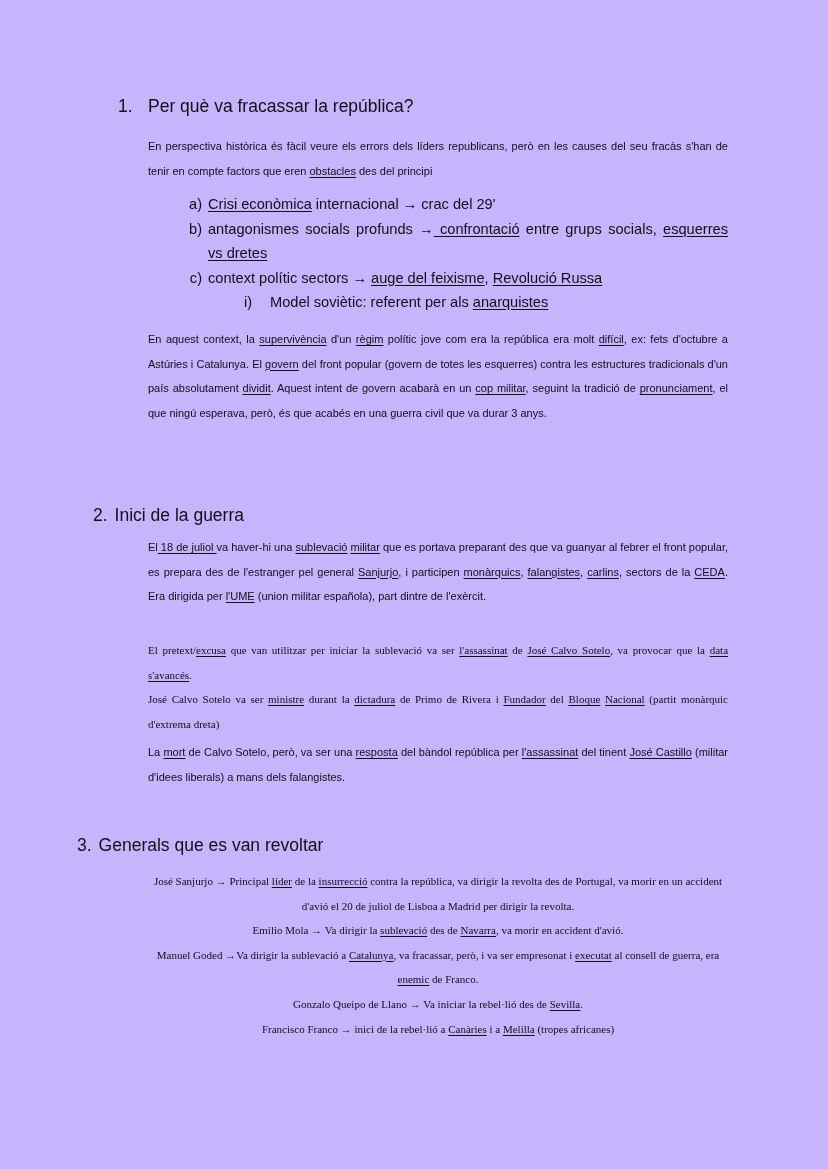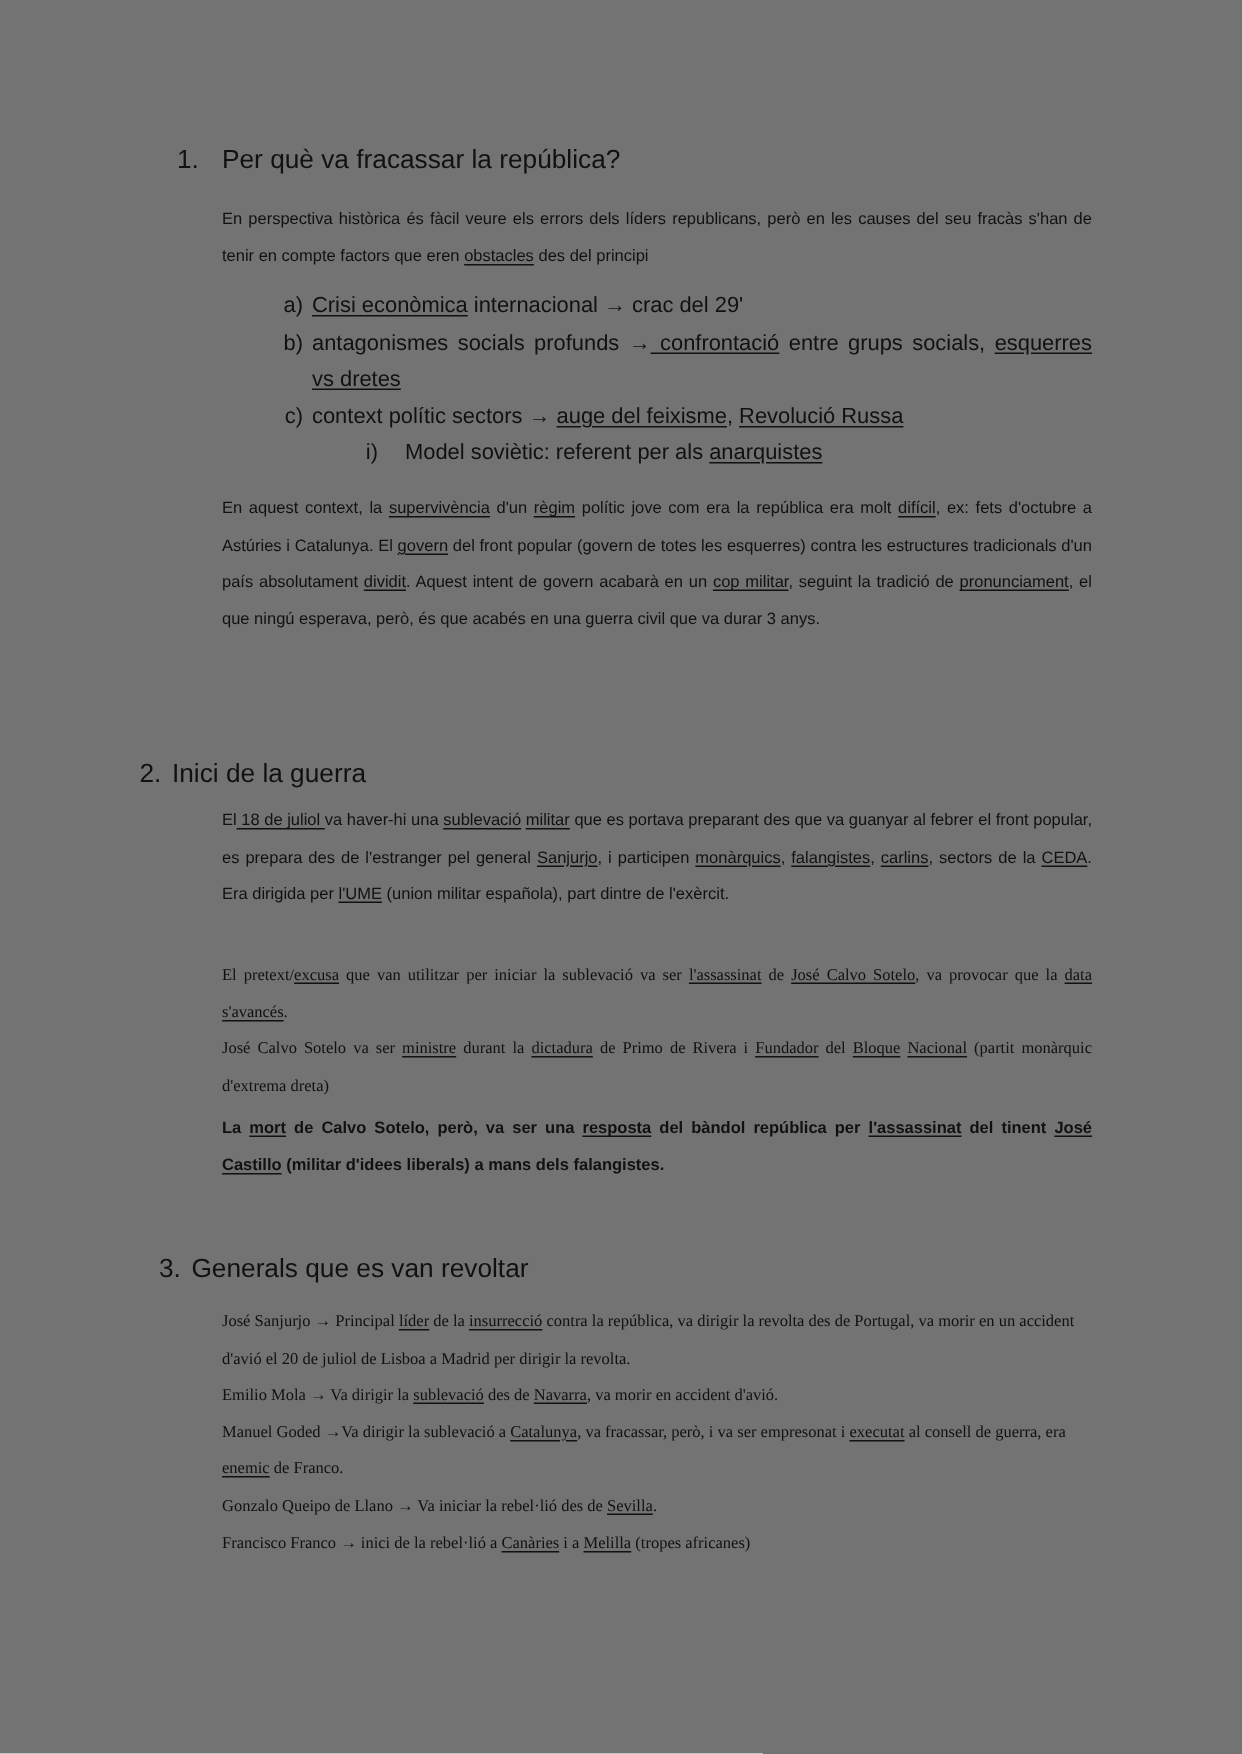--- a/index.html
+++ b/index.html
@@ -4,21 +4,21 @@
 <style>
   html, body {
     margin: 0;
     padding: 0;
     background: #ffffff;
   }
   .page {
     position: relative;
     width: 828px;
     height: 1169px;
-    background: #737373;
+    background: #c4b5fd;
     font-family: "Liberation Sans", sans-serif;
     color: #111111;
     overflow: hidden;
     box-sizing: border-box;
   }
   .content {
     position: absolute;
     left: 0;
     top: 0;
     width: 828px;
@@ -40,41 +40,41 @@
   }
   .h1-pos .num { display: inline-block; width: 30px; }
   .h2-pos {
     position: absolute;
     left: 93px;
     top: 505px;
     text-align: right;
   }
   .h3-pos {
     position: absolute;
-    left: 106px;
+    left: 77px;
     top: 835px;
   }
   .h2-pos .num, .h3-pos .num { display: inline-block; margin-right: 7px; }
 
   
   .para {
     position: absolute;
     font-size: 11px;
     line-height: 24.6px;
     color: #111111;
     text-align: justify;
     text-justify: inter-word;
   }
-  .para.ragged { text-align: left; }
+  .para.ragged { text-align: center; }
 
   .p-intro   { left: 148px; top: 134px; width: 580px; }
   .p-context { left: 148px; top: 327px; width: 580px; }
   .p-sec2a   { left: 148px; top: 535px; width: 580px; }
   .p-sec2b   { left: 148px; top: 638px; width: 580px; }
-  .p-sec2c   { left: 148px; top: 740px; width: 580px; font-weight: bold; }
+  .p-sec2c   { left: 148px; top: 740px; width: 580px; }
   .p-sec3    { left: 148px; top: 869px; width: 580px; }
 
   
   .alist {
     position: absolute;
     left: 148px;
     top: 192px;
     width: 580px;
     margin: 0;
     padding: 0;

